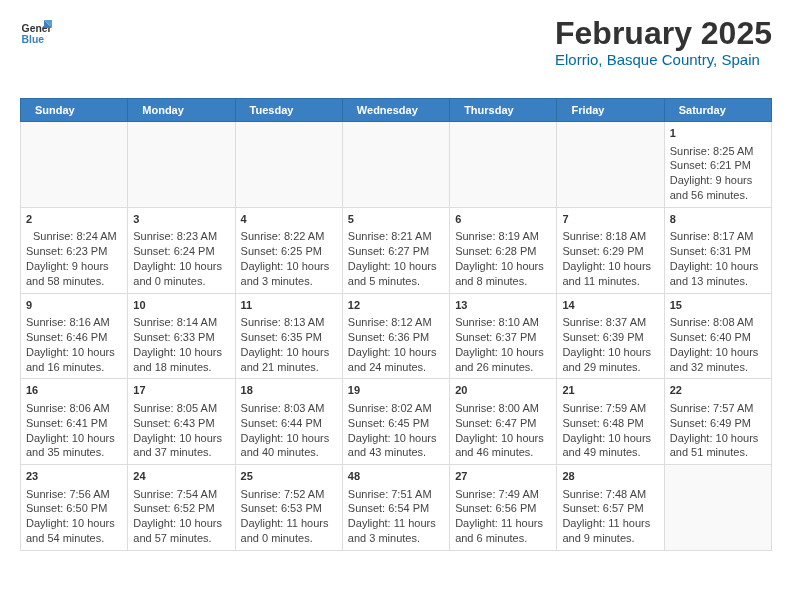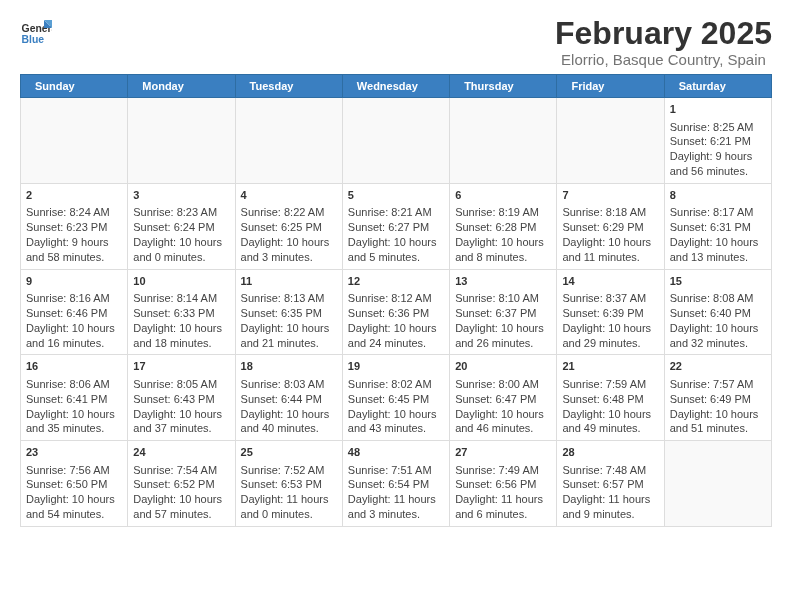--- a/index.html
+++ b/index.html
@@ -18,32 +18,32 @@
       display: flex;
       align-items: center;
       margin-bottom: 4px;
     }
     .logo-icon {
       width: 32px;
       height: 32px;
       margin-right: 4px;
     }
     .title-block {
-      text-align: center;
-      margin-bottom: 0;
+      text-align: left;
+      margin-bottom: 24px;
     }
     .cal-title {
       font-size: 32px;
       font-weight: bold;
       color: #333;
       line-height: 1.1;
     }
     .cal-subtitle {
       font-size: 15px;
-      color: #737373;
+      color: #0369a1;
     }
     .calendar {
       width: 100%;
       border-collapse: collapse;
       border: 1px solid #ccc;
       font-size: 10px;
     }
     .calendar th {
       background: #3a7fc1;
       color: #fff;
@@ -122,21 +122,21 @@
           <td class="empty"></td>
           <td class="empty"></td>
           <td class="empty"></td>
           <td class="empty"></td>
           <td class="empty"></td>
           <td><span class="day-num">1</span><span class="day-info" style="white-space: pre-wrap;">Sunrise: 8:25 AM
 Sunset: 6:21 PM
 Daylight: 9 hours and 56 minutes.</span></td>
         </tr>
         <tr>
-          <td><span class="day-num">2</span><span class="day-info" style="white-space: pre-wrap;">Sunrise: 8:24 AM
+          <td><span class="day-num">2</span><span class="day-info" style="white-space: pre-wrap; margin-left: 7px;">Sunrise: 8:24 AM
 Sunset: 6:23 PM
 Daylight: 9 hours and 58 minutes.</span></td>
           <td><span class="day-num">3</span><span class="day-info" style="white-space: pre-wrap;">Sunrise: 8:23 AM
 Sunset: 6:24 PM
 Daylight: 10 hours and 0 minutes.</span></td>
           <td><span class="day-num">4</span><span class="day-info" style="white-space: pre-wrap;">Sunrise: 8:22 AM
 Sunset: 6:25 PM
 Daylight: 10 hours and 3 minutes.</span></td>
           <td><span class="day-num">5</span><span class="day-info" style="white-space: pre-wrap;">Sunrise: 8:21 AM
 Sunset: 6:27 PM

